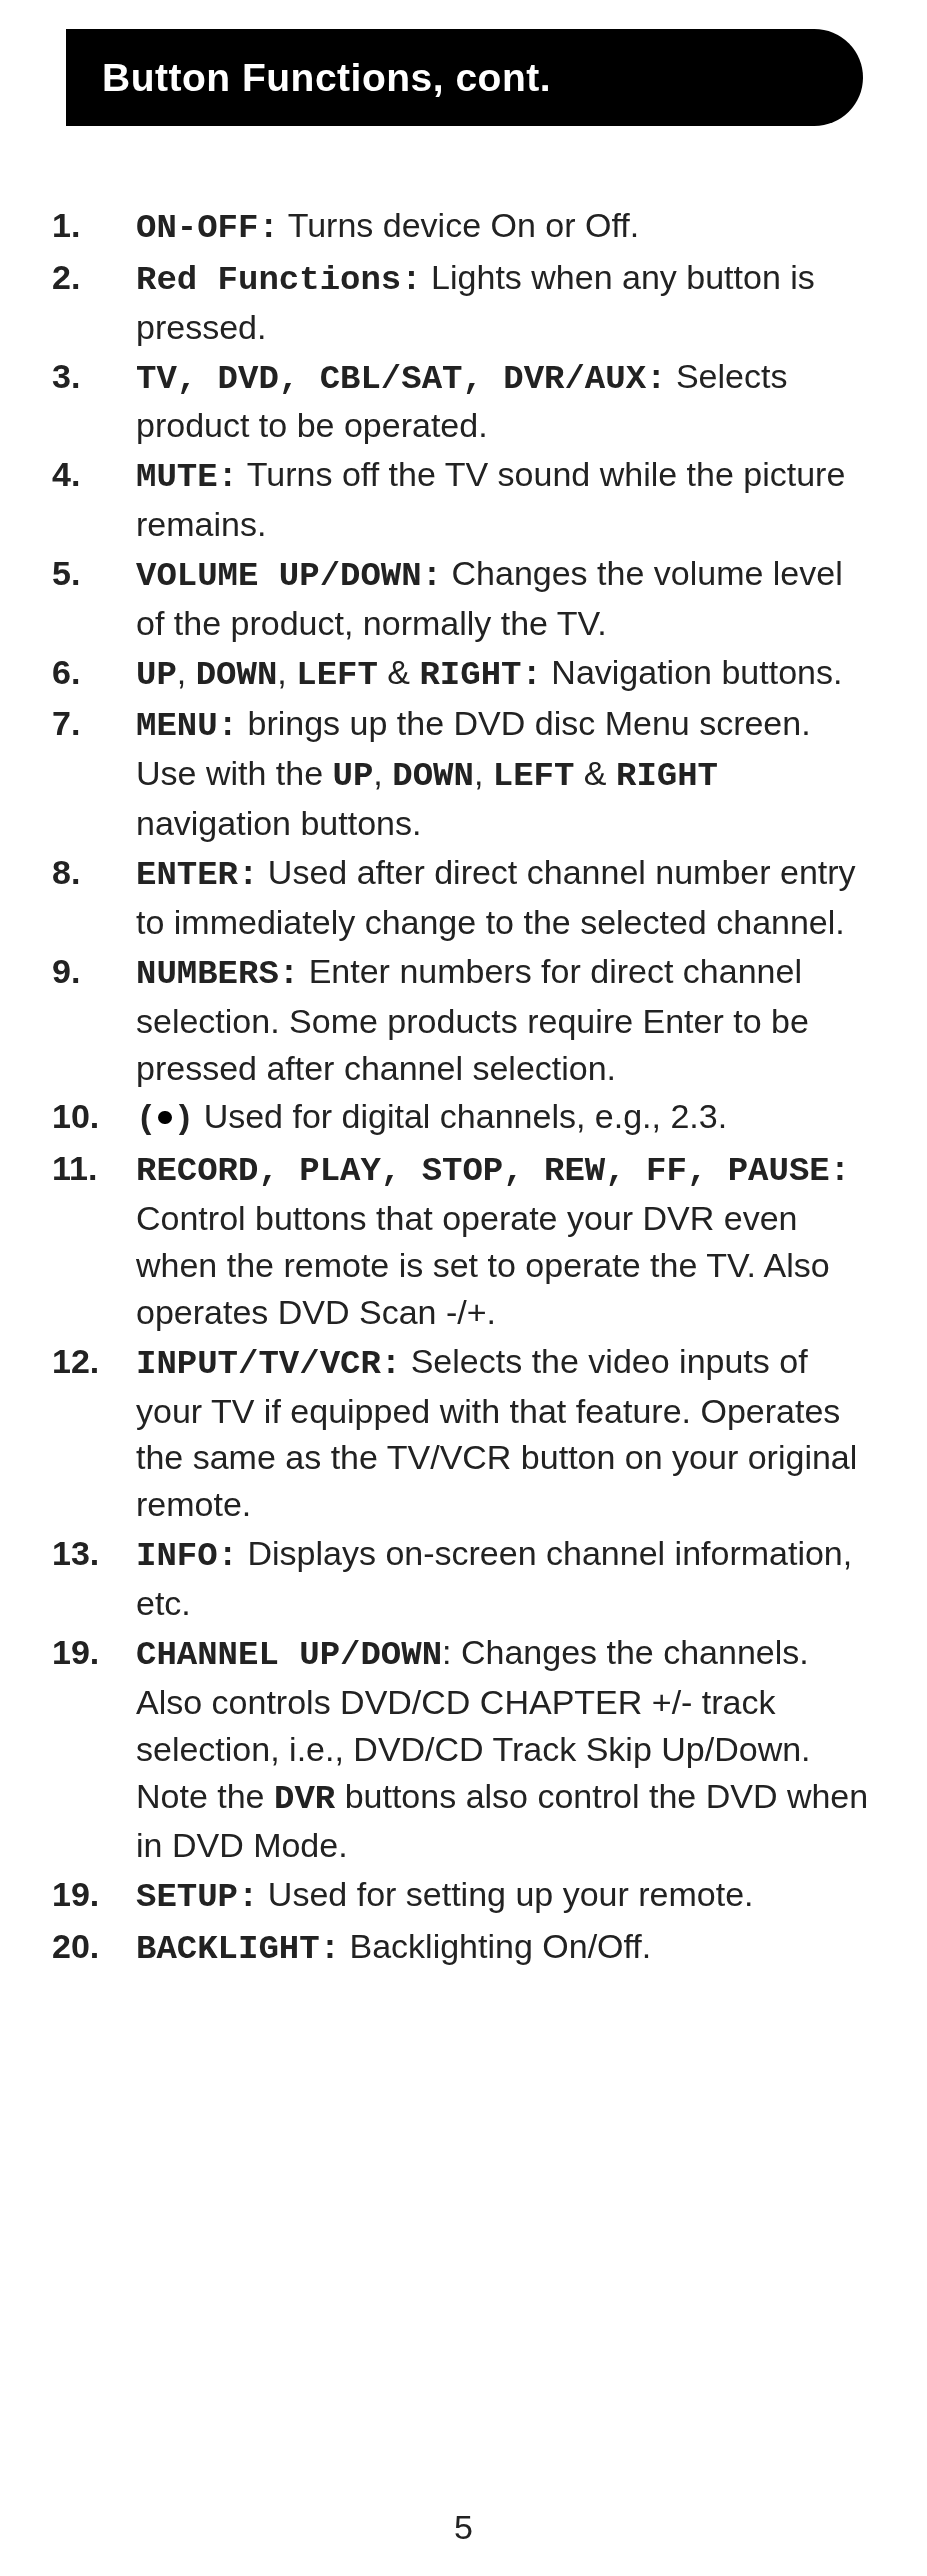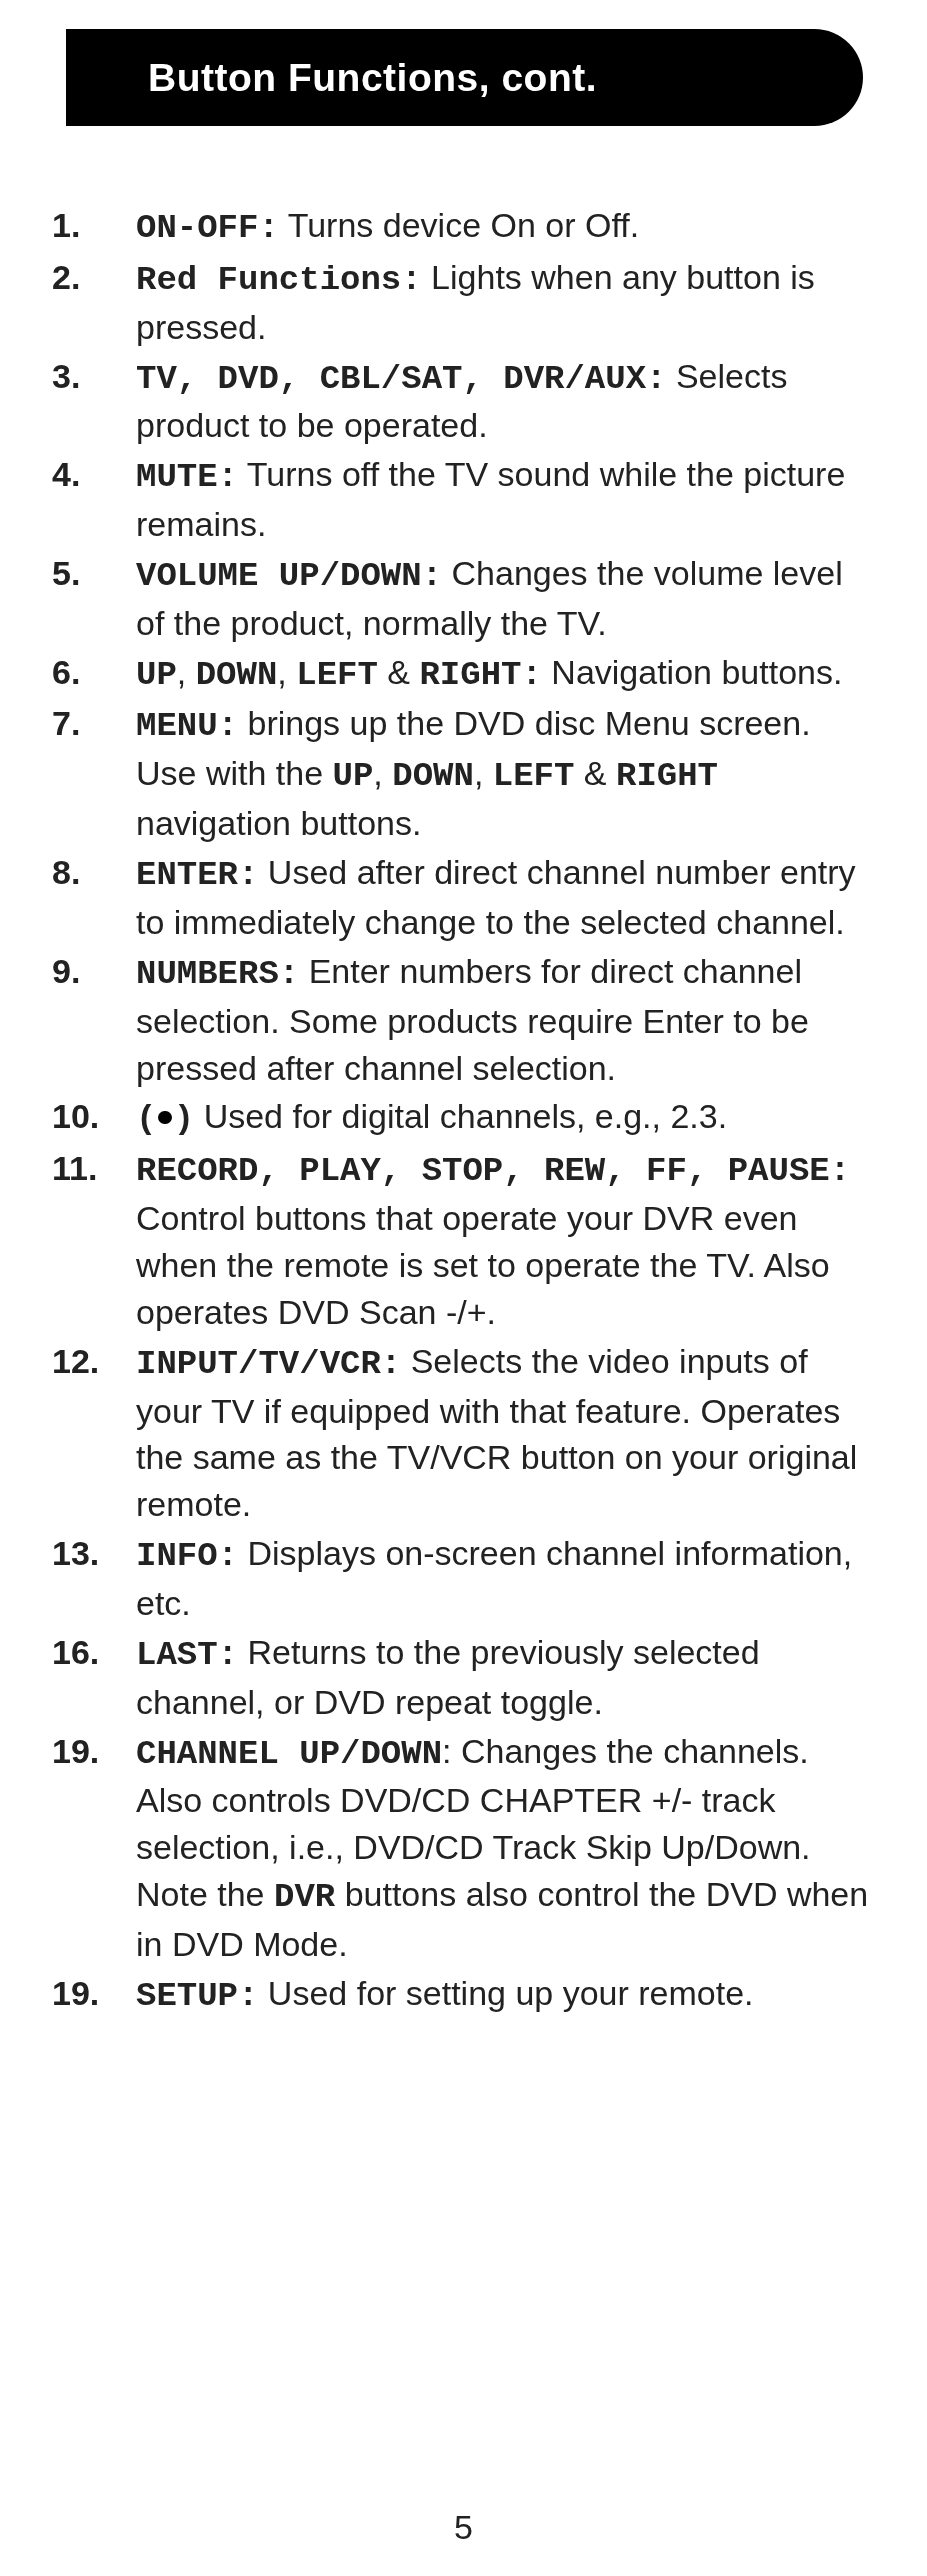--- a/index.html
+++ b/index.html
@@ -9,21 +9,21 @@
     margin-top: 29px;
     margin-left: 66px;
     width: 797px;
     height: 97px;
     background: #000;
     color: #fff;
     border-top-right-radius: 49px;
     border-bottom-right-radius: 49px;
     display: flex;
     align-items: center;
-    padding-left: 82px;
+    padding-left: 36px;
     font-size: 39px;
     font-weight: 600;
     letter-spacing: 0.5px;
   }
   .list-wrap { margin: 76px 52px 0 52px; }
   ol.fn-list { list-style: none; counter-reset: item; }
   ol.fn-list > li {
     position: relative;
     padding-left: 84px;
     font-size: 34px;
@@ -129,35 +129,35 @@
         <span class="term">INPUT/TV/VCR:</span><span> Selects the video inputs of your TV if equipped with that feature. Operates the same as the TV/VCR button on your original re­mote.</span>
       </li>
 
       <li>
         <span class="num">13.</span>
         <span class="term">INFO:</span><span> Displays on-screen channel information, etc.</span>
       </li>
 
 
 
-      <li>
-        <span class="num">16.</span>
-        <span class="term">LAST:</span><span> Returns to the previously selected channel, or DVD repeat toggle.</span>
-      </li>
 
 
       <li>
         <span class="num">19.</span>
         <span class="term">CHANNEL UP/DOWN</span><span>: Changes the channels. Also controls DVD/CD CHAPTER +/- track selection, i.e., DVD/CD Track Skip Up/Down. Note the </span><span class="term">DVR</span><span> buttons also control the DVD when in DVD Mode.</span>
       </li>
 
       <li>
         <span class="num">19.</span>
         <span class="term">SETUP:</span><span> Used for setting up your remote.</span>
       </li>
 
+      <li>
+        <span class="num">20.</span>
+        <span class="term">BACKLIGHT:</span><span> Backlighting On/Off.</span>
+      </li>
 
     </ol>
   </div>
 
   <div class="pagenum">5</div>
 </div>
 
 
 </body></html>

